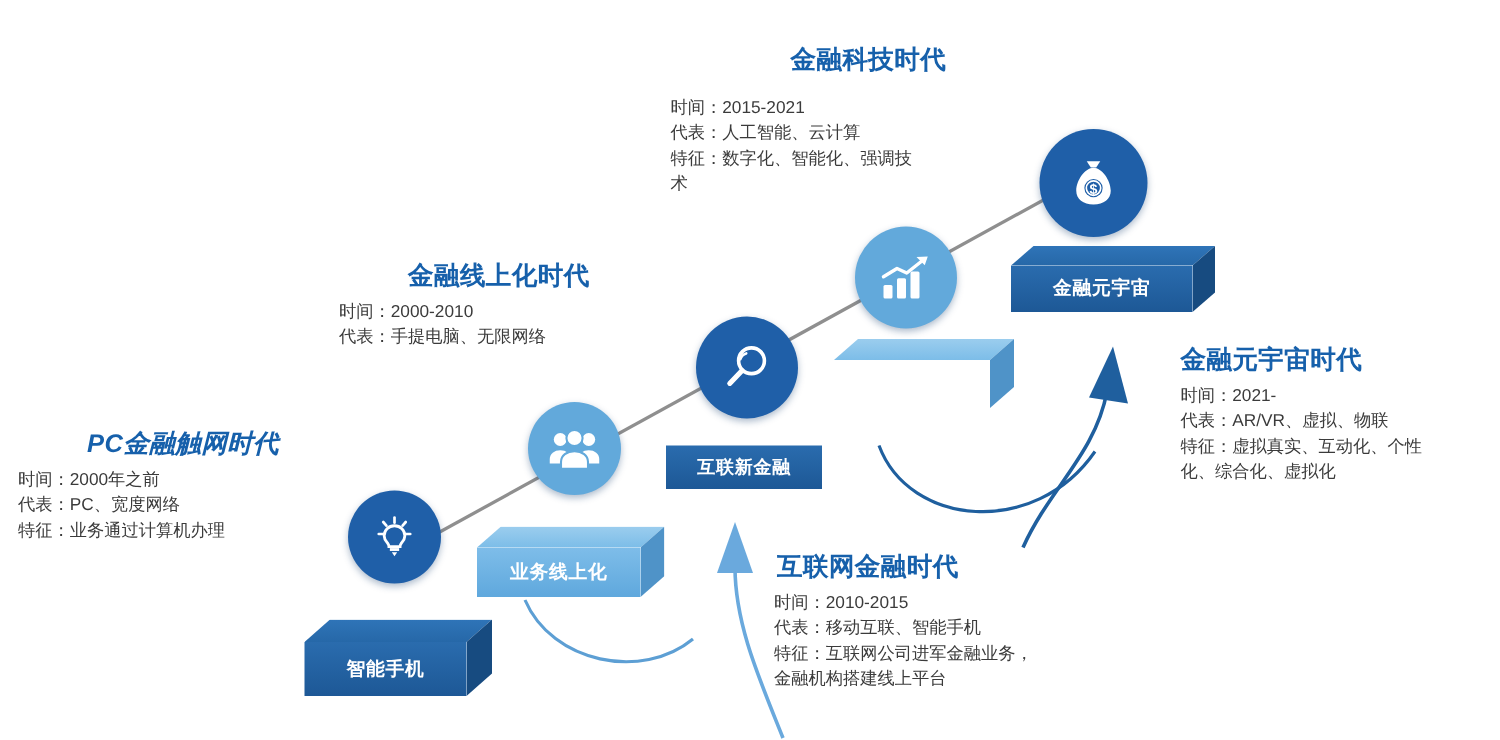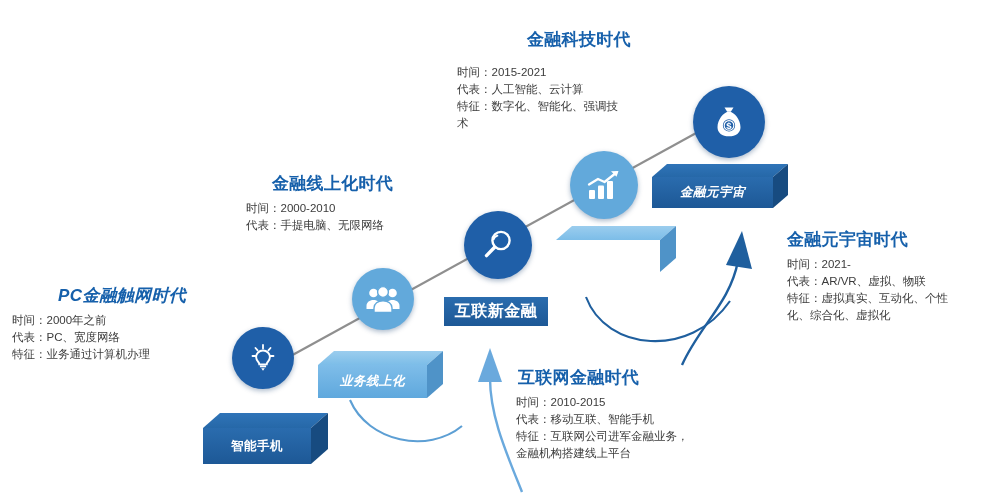--- a/index.html
+++ b/index.html
@@ -38,21 +38,21 @@
     display:flex;align-items:center;justify-content:center;
     color:#ffffff;font-size:12.5px;font-weight:bold;letter-spacing:.5px;
     white-space:nowrap;
   }
   .box3d .top{position:absolute;}
   .box3d .side{position:absolute;}
 
   
   .flatbox{
     display:flex;align-items:center;justify-content:center;
-    color:#fff;font-size:16px;font-weight:bold;letter-spacing:.5px;
+    color:#fff;font-size:12px;font-weight:bold;letter-spacing:.5px;
     white-space:nowrap;
   }
 </style>
 </head>
 <body>
 
 <div id="stage">
 
   <svg class="abs" style="left:0;top:0;width:1000px;height:493px;pointer-events:none;">
     <line x1="258" y1="374" x2="738" y2="110" stroke="#8f8f8f" stroke-width="2.2"></line>
@@ -104,39 +104,39 @@
     <div class="top" style="left:0;top:-15px;width:125px;height:15px;
                 background:linear-gradient(180deg,#2f74b8,#2668a8);
                 clip-path:polygon(17px 0,125px 0,108px 15px,0 15px);"></div>
     <div class="side" style="left:108px;top:-15px;width:17px;height:51px;
                 background:#174b80;
                 clip-path:polygon(0 15px,17px 0,17px 36px,0 51px);"></div>
     <div class="front" style="width:108px;background:linear-gradient(180deg,#2a6cae,#1d5896);">智能手机</div>
   </div>
 
   <div class="abs era-title" style="left:272px;top:172px;">金融线上化时代</div>
-  <div class="abs era-body" style="left:226px;top:200px;width:230px;margin-left:20px;">
+  <div class="abs era-body" style="left:226px;top:200px;width:230px;">
     <div>时间：2000-2010</div>
     <div>代表：手提电脑、无限网络</div>
   </div>
 
   <div class="abs circle" style="left:352px;top:268px;width:62px;height:62px;background:#62a9db;">
     <span>
       <svg width="36" height="30" viewBox="0 0 36 30" fill="#ffffff">
         <circle cx="8.5" cy="9" r="4.3"></circle>
         <path d="M1.5 22c0-3.6 3.1-5.9 7-5.9s7 2.3 7 5.9v3h-14z"></path>
         <circle cx="27.5" cy="9" r="4.3"></circle>
         <path d="M20.5 22c0-3.6 3.1-5.9 7-5.9s7 2.3 7 5.9v3h-14z"></path>
         <circle cx="18" cy="8" r="5.4" stroke="#62a9db" stroke-width="1.4"></circle>
         <path d="M9 24c0-4.3 3.9-7.2 9-7.2s9 2.9 9 7.2v4.5H9z" stroke="#62a9db" stroke-width="1.4"></path>
       </svg>
     </span>
   </div>
 
-  <div class="box3d" style="left:318px;top:365px;width:125px;height:33px;font-style:italic;">
+  <div class="box3d" style="left:318px;top:365px;width:125px;height:33px;">
     <div class="top" style="left:0;top:-14px;width:125px;height:14px;
                 background:linear-gradient(180deg,#9bcdee,#7cbde8);
                 clip-path:polygon(16px 0,125px 0,109px 14px,0 14px);"></div>
     <div class="side" style="left:109px;top:-14px;width:16px;height:47px;
                 background:#4f93c8;
                 clip-path:polygon(0 14px,16px 0,16px 33px,0 47px);"></div>
     <div class="front" style="width:109px;background:linear-gradient(180deg,#7ebde9,#5fa8dd);">业务线上化</div>
   </div>
 
   <div class="abs era-title" style="left:518px;top:366px;">互联网金融时代</div>
@@ -156,21 +156,21 @@
       </svg>
     </span>
   </div>
 
   <div class="abs flatbox" style="left:444px;top:297px;width:104px;height:29px;
               background:linear-gradient(180deg,#2a6cae,#1d5896);">
     <span>互联新金融</span>
   </div>
 
   <div class="abs era-title" style="left:527px;top:28px;">金融科技时代</div>
-  <div class="abs era-body" style="left:457px;top:64px;width:230px;">
+  <div class="abs era-body" style="left:447px;top:64px;width:230px;">
     <div>时间：2015-2021</div>
     <div>代表：人工智能、云计算</div>
     <div>特征：数字化、智能化、强调技</div>
     <div>术</div>
   </div>
 
   <div class="abs circle" style="left:570px;top:151px;width:68px;height:68px;background:#62a9db;">
     <span>
       <svg width="38" height="34" viewBox="0 0 38 34" fill="#ffffff">
         <rect x="4" y="22" width="6" height="9" rx="1"></rect>
@@ -204,21 +204,21 @@
       <svg width="38" height="38" viewBox="0 0 38 38" fill="#ffffff">
         <path d="M14.5 4.5h9l-2.7 4.2h-3.6z"></path>
         <path d="M19 8.8c-5.6 0-11.5 8.4-11.5 15.4 0 5.6 4.6 9.1 11.5 9.1s11.5-3.5 11.5-9.1c0-7-5.9-15.4-11.5-15.4z"></path>
         <circle cx="19" cy="22.4" r="6.1" fill="#1f5fa8"></circle>
         <circle cx="19" cy="22.4" r="4.8" fill="none" stroke="#ffffff" stroke-width="1.1"></circle>
         <text x="19" y="26.3" font-size="9.5" font-weight="bold" text-anchor="middle" fill="#ffffff" font-family="Liberation Sans, sans-serif">$</text>
       </svg>
     </span>
   </div>
 
-  <div class="box3d" style="left:652px;top:177px;width:136px;height:31px;font-style:italic;">
+  <div class="box3d" style="left:674px;top:177px;width:136px;height:31px;">
     <div class="top" style="left:0;top:-13px;width:136px;height:13px;
                 background:linear-gradient(180deg,#2f74b8,#2668a8);
                 clip-path:polygon(15px 0,136px 0,121px 13px,0 13px);"></div>
     <div class="side" style="left:121px;top:-13px;width:15px;height:44px;
                 background:#174b80;
                 clip-path:polygon(0 13px,15px 0,15px 31px,0 44px);"></div>
     <div class="front" style="width:121px;background:linear-gradient(180deg,#2a6cae,#1d5896);">金融元宇宙</div>
   </div>
 
 </div>

